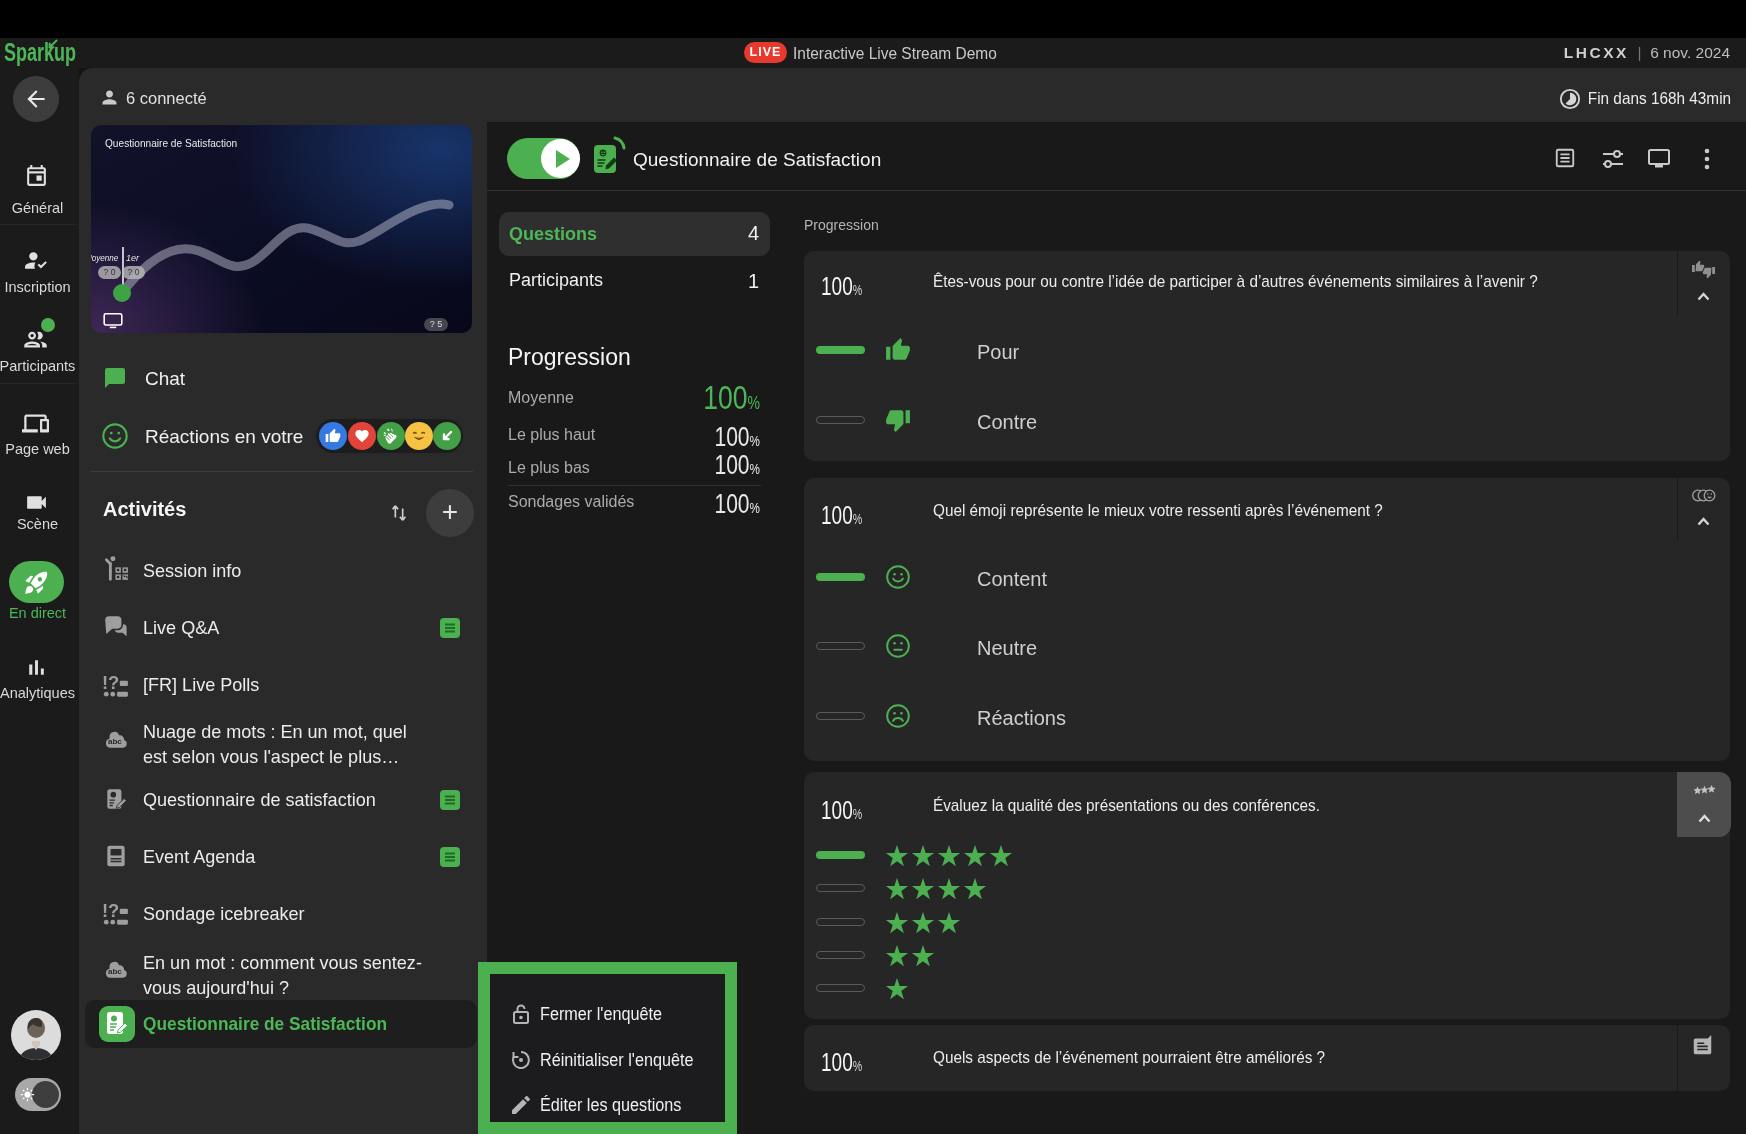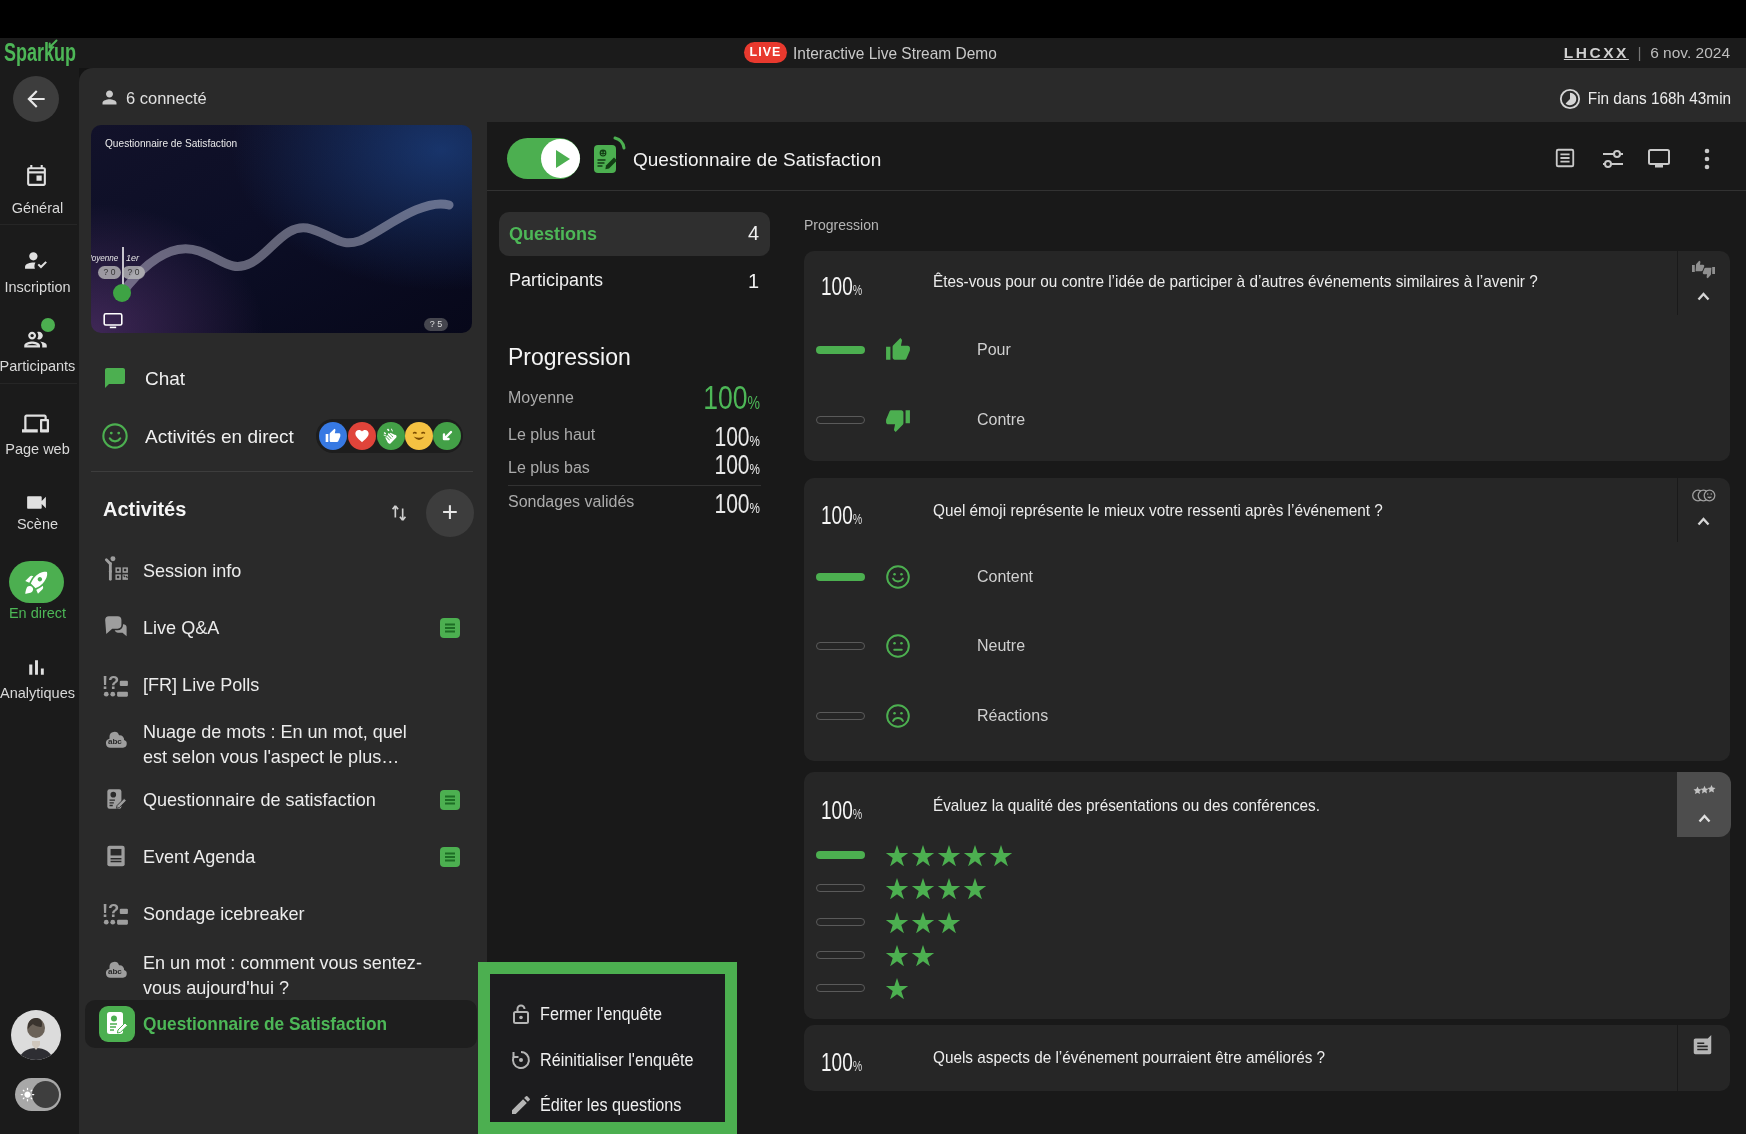--- a/index.html
+++ b/index.html
@@ -9,21 +9,21 @@
 #stage { position:relative; width:1746px; height:1134px; background:#141414; }
 
 #blackbar { left:0; top:0; width:1746px; height:38px; background:#000; }
 
 #header { left:0; top:38px; width:1746px; height:30px; background:#1b1b1b; }
 .logo { left:4px; top:38px; font-size:25px; font-weight:bold; color:#4db757; transform:scaleX(0.72); transform-origin:left center; white-space:nowrap; }
 .livepill { left:744px; top:42px; width:43px; height:21px; background:#e8392e; border-radius:11px;
   color:#fff; font-size:12.5px; font-weight:bold; text-align:center; line-height:21px; letter-spacing:1px; }
 .livetitle { left:793px; top:44px; font-size:17px; color:#c9c9c9; transform:scaleX(0.91); transform-origin:left center; white-space:nowrap; }
 .hdr-right { top:44px; right:16px; font-size:15.5px; color:#bdbdbd; }
-.hdr-right b { color:#cfcfcf; letter-spacing:2.5px;text-decoration:underline; }
+.hdr-right b { color:#cfcfcf; letter-spacing:2.5px; }
 
 #sidebar { left:0; top:68px; width:79px; height:1066px; background:#1b1b1b; }
 .backbtn { left:13px; top:76px; width:46px; height:46px; border-radius:50%; background:#3d3d3d; }
 .navlabel { left:-10px; width:95px; text-align:center; color:#d9d9d9; font-size:14.5px; }
 .sdiv { left:0; width:77px; height:1px; background:#262626; }
 
 #container { left:79px; top:68px; width:1667px; height:1066px; background:#2a2a2a; border-top-left-radius:14px; }
 .connected { left:126px; top:89px; color:#e0e0e0; font-size:16.5px; }
 .findans { top:89px; right:15px; color:#ececec; font-size:16.5px; transform:scaleX(0.93); transform-origin:right center; white-space:nowrap; }
 
@@ -70,21 +70,21 @@
 
 .cards-h { left:804px; top:217px; font-size:14px; color:#b5b5b5; }
 .card { left:804px; width:926px; background:#262626; border-radius:10px; }
 .pct { left:821px; font-size:25px; color:#f5f5f5; transform:scaleX(0.76); transform-origin:left center; white-space:nowrap; }
 .pct .pc { font-size:14px; color:#d5d5d5; }
 .qtext { left:933px; font-size:17px; color:#ececec; transform:scaleX(0.90); transform-origin:left center; white-space:nowrap; }
 .vdiv { left:1677px; width:1px; background:#1a1a1a; }
 .optbar { left:816px; width:49px; height:8px; border-radius:4px; }
 .optbar.full { background:#4caf50; }
 .optbar.empty { border:1.5px solid #5a5a5a; }
-.optlabel { left:977px; font-size:16px; color:#cfcfcf; }
+.optlabel { left:977px; font-size:20px; color:#cfcfcf; }
 .opticon { left:885px; width:26px; height:26px; }
 .star { color:#4caf50; font-size:29px; letter-spacing:0px; }
 
 #popup { left:478px; top:962px; width:259px; height:180px; background:#4caf50; }
 #popup-inner { left:490px; top:974px; width:235px; height:148px; background:#1c1c1e; }
 .popitem { left:540px; font-size:18px; color:#f0f0f0; transform:scaleX(0.9); transform-origin:left center; white-space:nowrap; }
 .popicon { left:509px; width:24px; height:24px; }
 svg { display:block; }
 </style>
 </head>
@@ -195,21 +195,21 @@
   <svg class="abs" style="left:103px; top:366px;" width="24" height="24" viewBox="0 0 24 24" fill="#4caf50">
     <path d="M20 2H4c-1.1 0-2 .9-2 2v18l4-4h14c1.1 0 2-.9 2-2V4c0-1.1-.9-2-2-2z" fill="#4caf50"></path>
   </svg>
   <div class="abs chatlabel">Chat</div>
   <svg class="abs" style="left:101px; top:422px;" width="28" height="28" viewBox="0 0 24 24">
     <circle cx="12" cy="12" r="10" fill="none" stroke="#4caf50" stroke-width="1.8"></circle>
     <circle cx="8.8" cy="9.5" r="1.2" fill="#4caf50"></circle>
     <circle cx="15.2" cy="9.5" r="1.2" fill="#4caf50"></circle>
     <path d="M7.5 14c1 1.8 2.6 2.6 4.5 2.6s3.5-.8 4.5-2.6" fill="none" stroke="#4caf50" stroke-width="1.8" stroke-linecap="round"></path>
   </svg>
-  <div class="abs reactlabel">Activités en direct</div>
+  <div class="abs reactlabel">Réactions en votre</div>
   <div class="abs emojipill"></div>
   <div class="abs emoji" style="left:319px; top:422px; background:#3779e3;">
     <svg style="position:absolute;left:6px;top:6px;" width="16" height="16" viewBox="0 0 24 24" fill="#fff">
         <path d="M1 21h4V9H1v12zM23 10c0-1.1-.9-2-2-2h-6.31l.95-4.57.03-.32c0-.41-.17-.79-.44-1.06L14.17 1 7.59 7.59C7.22 7.95 7 8.45 7 9v10c0 1.1.9 2 2 2h9c.83 0 1.54-.5 1.84-1.22l3.02-7.05c.09-.23.14-.47.14-.73v-2z" fill="#fff"></path>
       </svg>
   </div>
   <div class="abs emoji" style="left:348px; top:422px; background:#e0443a;">
     <svg style="position:absolute;left:6px;top:6px;" width="16" height="16" viewBox="0 0 24 24" fill="#fff">
         <path d="M12 21.35l-1.45-1.32C5.4 15.36 2 12.28 2 8.5 2 5.42 4.42 3 7.5 3c1.74 0 3.41.81 4.5 2.09C13.09 3.81 14.76 3 16.5 3 19.58 3 22 5.42 22 8.5c0 3.78-3.4 6.86-8.55 11.54L12 21.35z" fill="#fff"></path>
       </svg>

